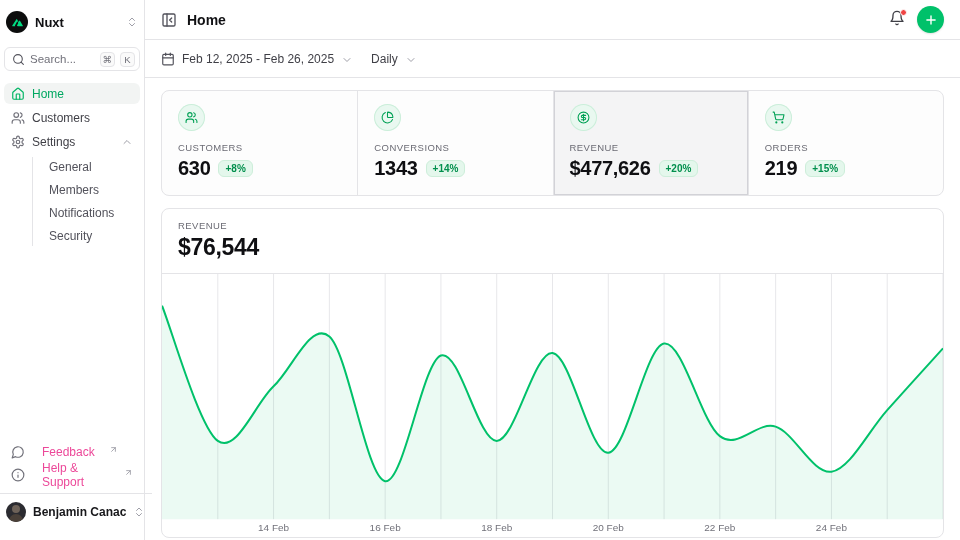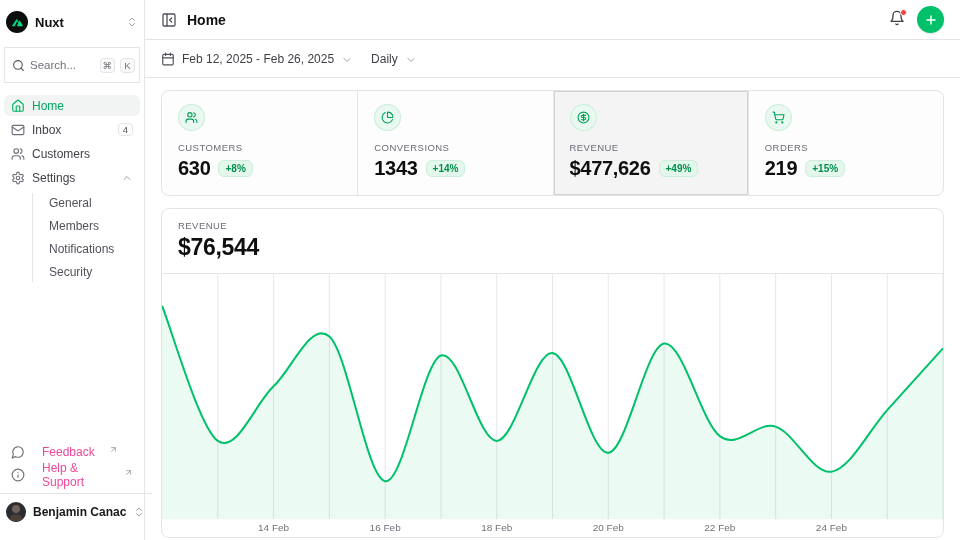--- a/index.html
+++ b/index.html
@@ -11,21 +11,21 @@
   .sidebar { width:145px; min-width:145px; border-right:1px solid #e4e4e7;
     display:flex; flex-direction:column; padding:10px 4px 8px; background:#fff; }
   .logo-row { display:flex; align-items:center; gap:7px; padding:0 2px; height:24px; cursor:pointer; }
   .logo-circle { width:22px; height:22px; border-radius:50%; background:#0c0d0d;
     display:flex; align-items:center; justify-content:center; flex:0 0 auto; }
   .logo-name { font-size:13px; font-weight:700; color:#111114; flex:1; }
   .icon { display:inline-flex; align-items:center; justify-content:center; flex:0 0 auto; }
   .icon svg { display:block; }
   .muted-ic { color:#9f9fa8; }
 
-  .search-btn { margin-top:13px; height:36px; border:1px solid #e4e4e7; border-radius:0;
+  .search-btn { margin-top:13px; height:24px; border:1px solid #e4e4e7; border-radius:6px;
     display:flex; align-items:center; gap:5px; padding:0 4px 0 7px; background:#fff;
     cursor:pointer; width:100%; }
   .search-btn .ph { font-size:11.5px; color:#71717a; flex:1; text-align:left; }
   .kbd { font-size:9.5px; color:#71717a; border:1px solid #e4e4e7; border-radius:4px;
     background:#fafafa; min-width:15px; height:15px; display:inline-flex; align-items:center;
     justify-content:center; padding:0 2px; }
 
   .nav { margin-top:12px; display:flex; flex-direction:column; gap:3px; }
   .nav-item { display:flex; align-items:center; gap:7px; height:21px; padding:0 7px;
     border-radius:6px; color:#3f3f46; font-size:12px; cursor:pointer; }
@@ -139,30 +139,20 @@
           <svg width="14" height="14" viewBox="0 0 24 24" fill="none" stroke="currentColor" stroke-width="2" stroke-linecap="round" stroke-linejoin="round">
               <path d="M15 21v-8a1 1 0 0 0-1-1h-4a1 1 0 0 0-1 1v8"></path>
               <path d="M3 10a2 2 0 0 1 .709-1.528l7-6a2 2 0 0 1 2.582 0l7 6A2 2 0 0 1 21 10v9a2 2 0 0 1-2 2H5a2 2 0 0 1-2-2z"></path>
             </svg>
         </span>
         <span class="lbl">Home</span>
       </div>
       <div class="nav-item">
         <span class="icon nic">
           <svg width="14" height="14" viewBox="0 0 24 24" fill="none" stroke="currentColor" stroke-width="2" stroke-linecap="round" stroke-linejoin="round">
-              <rect width="20" height="16" x="2" y="4" rx="2"></rect>
-              <path d="m22 7-8.97 5.7a1.94 1.94 0 0 1-2.06 0L2 7"></path>
-            </svg>
-        </span>
-        <span class="lbl">Inbox</span>
-        <span class="nav-badge">4</span>
-      </div>
-      <div class="nav-item">
-        <span class="icon nic">
-          <svg width="14" height="14" viewBox="0 0 24 24" fill="none" stroke="currentColor" stroke-width="2" stroke-linecap="round" stroke-linejoin="round">
               <path d="M16 21v-2a4 4 0 0 0-4-4H6a4 4 0 0 0-4 4v2"></path>
               <circle cx="9" cy="7" r="4"></circle>
               <path d="M22 21v-2a4 4 0 0 0-3-3.87"></path>
               <path d="M16 3.13a4 4 0 0 1 0 7.75"></path>
             </svg>
         </span>
         <span class="lbl">Customers</span>
       </div>
       <div class="nav-item">
         <span class="icon nic">
@@ -329,21 +319,21 @@
           <div class="stat-icon">
             <svg width="13" height="13" viewBox="0 0 24 24" fill="none" stroke="currentColor" stroke-width="2" stroke-linecap="round" stroke-linejoin="round">
                 <circle cx="12" cy="12" r="10"></circle>
                 <path d="M16 8h-6a2 2 0 1 0 0 4h4a2 2 0 1 1 0 4H8"></path>
                 <path d="M12 18V6"></path>
               </svg>
           </div>
           <div class="stat-label">REVENUE</div>
           <div class="stat-value-row">
             <span class="stat-value">$477,626</span>
-            <span class="delta-badge">+49%</span>
+            <span class="delta-badge">+20%</span>
           </div>
         </div>
         <div class="stat-cell">
           <div class="stat-icon">
             <svg width="13" height="13" viewBox="0 0 24 24" fill="none" stroke="currentColor" stroke-width="2" stroke-linecap="round" stroke-linejoin="round">
                 <circle cx="8" cy="21" r="1"></circle>
                 <circle cx="19" cy="21" r="1"></circle>
                 <path d="M2.05 2.05h2l2.66 12.42a2 2 0 0 0 2 1.58h9.78a2 2 0 0 0 1.95-1.57l1.65-7.43H5.12"></path>
               </svg>
           </div>

